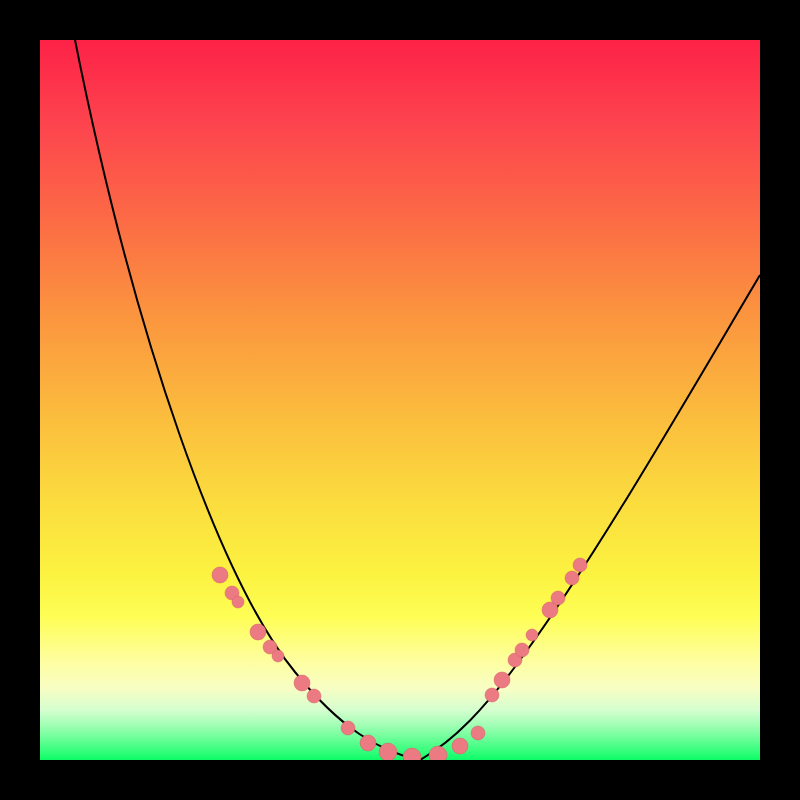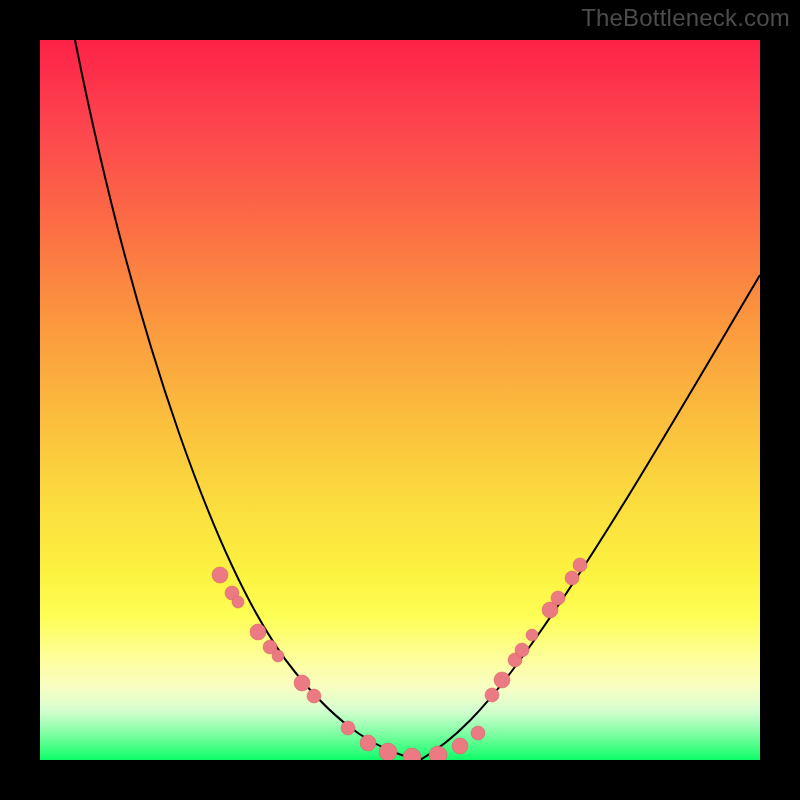--- a/index.html
+++ b/index.html
@@ -67,21 +67,20 @@
   .marker {
     fill: #ec7a82;
     stroke: #d55c64;
     stroke-width: 0.5;
   }
 </style>
 </head>
 <body>
 
 <div class="frame">
-  <div class="watermark">TheBottleneck.com</div>
   <div class="plot-area">
     <svg class="curves" viewBox="0 0 720 720" preserveAspectRatio="none">
       <path class="curve" d="M35 0 C 95 300, 180 540, 255 632 C 300 688, 340 712, 380 720"></path>
       <path class="curve" d="M720 235 C 640 370, 555 518, 480 620 C 445 668, 415 700, 380 720"></path>
       <g id="markers-left">
           <circle cx="180" cy="535" r="8" class="marker"></circle>
           <circle cx="192" cy="553" r="7" class="marker"></circle>
           <circle cx="198" cy="562" r="6" class="marker"></circle>
           <circle cx="218" cy="592" r="8" class="marker"></circle>
           <circle cx="230" cy="607" r="7" class="marker"></circle>

